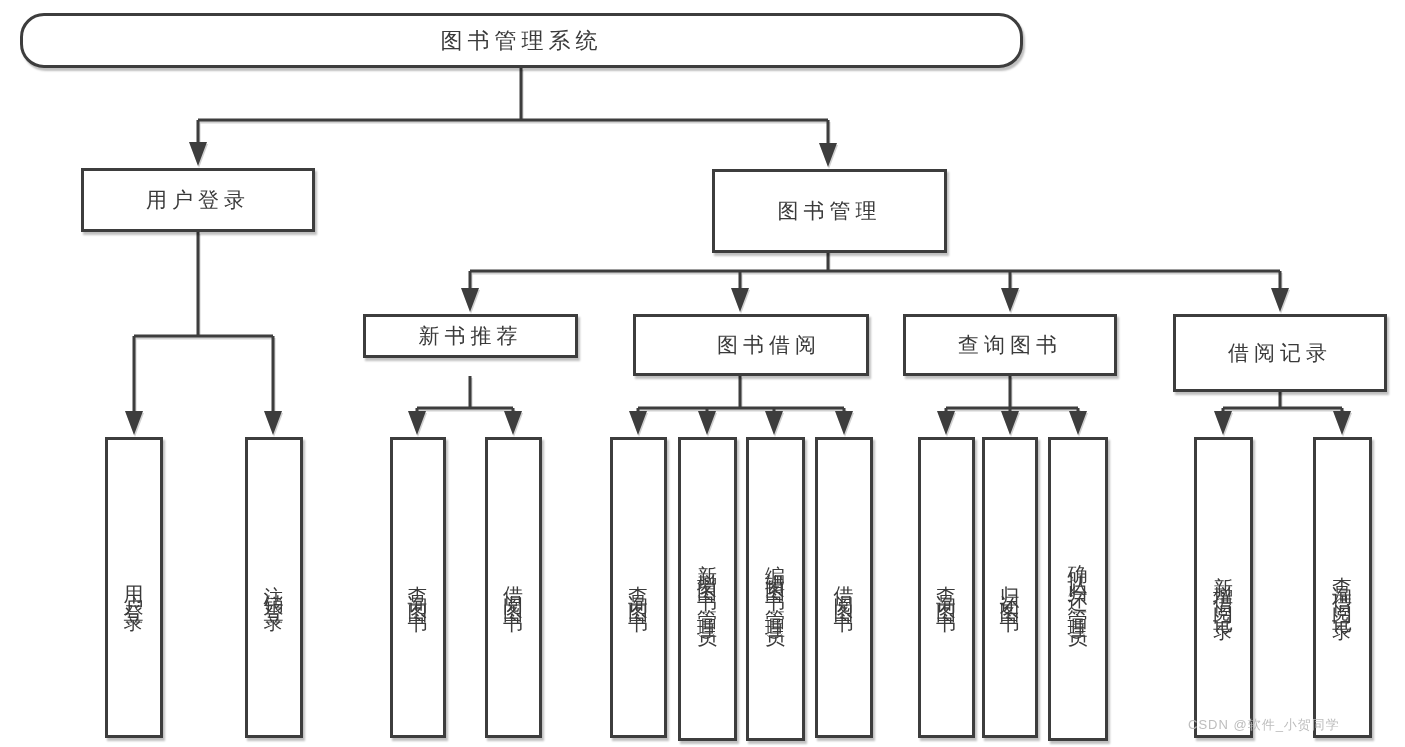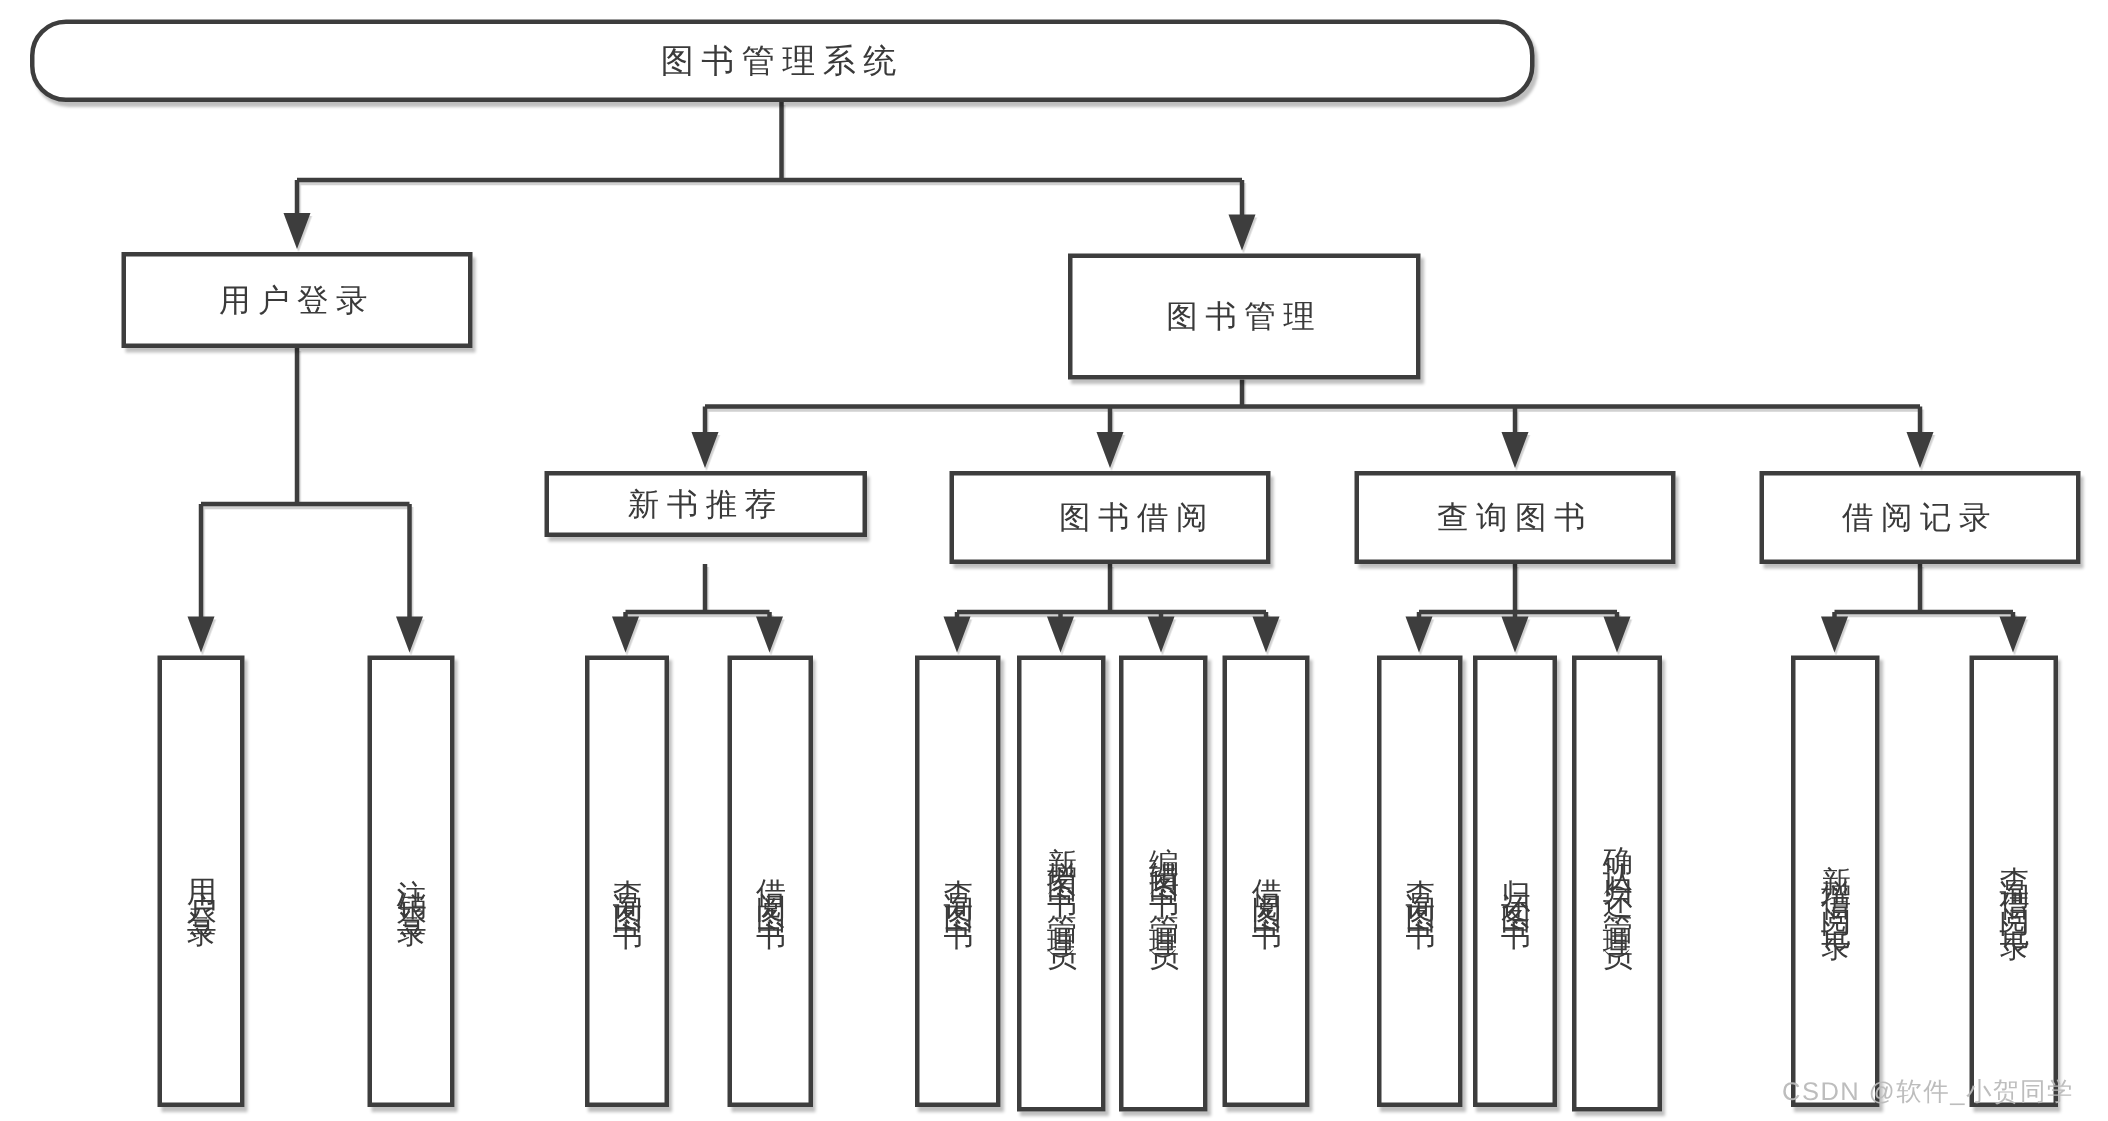--- a/index.html
+++ b/index.html
@@ -15,21 +15,21 @@
     color:#3a3a3a;box-shadow:2px 3px 2px rgba(0,0,0,0.25);
   }
   .hbox{font-size:21px;letter-spacing:5px;white-space:nowrap;}
   .hbox.root{font-size:22px;border-radius:24px;}
   .vbox{font-size:20px;}
   .vbox .lbl{
     writing-mode:vertical-lr;text-orientation:mixed;
     letter-spacing:9px;line-height:1.3;white-space:nowrap;
   }
   .watermark{
-    position:absolute;left:1188px;top:716px;font-size:17px;
+    position:absolute;left:1188px;top:716px;font-size:13px;
     color:rgba(185,185,185,0.95);letter-spacing:1px;z-index:6;white-space:nowrap;
   }
 </style>
 </head>
 <body>
 
 <div class="canvas">
 
   <svg class="connectors" viewBox="0 0 1405 747" xmlns="http://www.w3.org/2000/svg">
     <g stroke="#3d3d3d" stroke-width="3" fill="none">
@@ -71,27 +71,27 @@
   <div class="box hbox" style="left:81px;top:168px;width:234px;height:64px;">
     <span>用户登录</span>
   </div>
   <div class="box hbox" style="left:712px;top:169px;width:235px;height:84px;">
     <span>图书管理</span>
   </div>
 
   <div class="box hbox" style="left:363px;top:314px;width:215px;height:44px;">
     <span>新书推荐</span>
   </div>
-  <div class="box hbox" style="left:633px;top:314px;width:214px;height:62px;padding-left:36px;">
+  <div class="box hbox" style="left:633px;top:314px;width:236px;height:62px;padding-left:36px;">
     <span>图书借阅</span>
   </div>
   <div class="box hbox" style="left:903px;top:314px;width:214px;height:62px;">
     <span>查询图书</span>
   </div>
-  <div class="box hbox" style="left:1173px;top:314px;width:214px;height:62px;">
+  <div class="box hbox" style="left:1173px;top:314px;width:214px;height:78px;">
     <span>借阅记录</span>
   </div>
 
   <div class="box vbox" style="left:105px;top:437px;width:58px;height:301px;">
     <span class="lbl">用户登录</span>
   </div>
   <div class="box vbox" style="left:245px;top:437px;width:58px;height:301px;">
     <span class="lbl">注销登录</span>
   </div>
 

